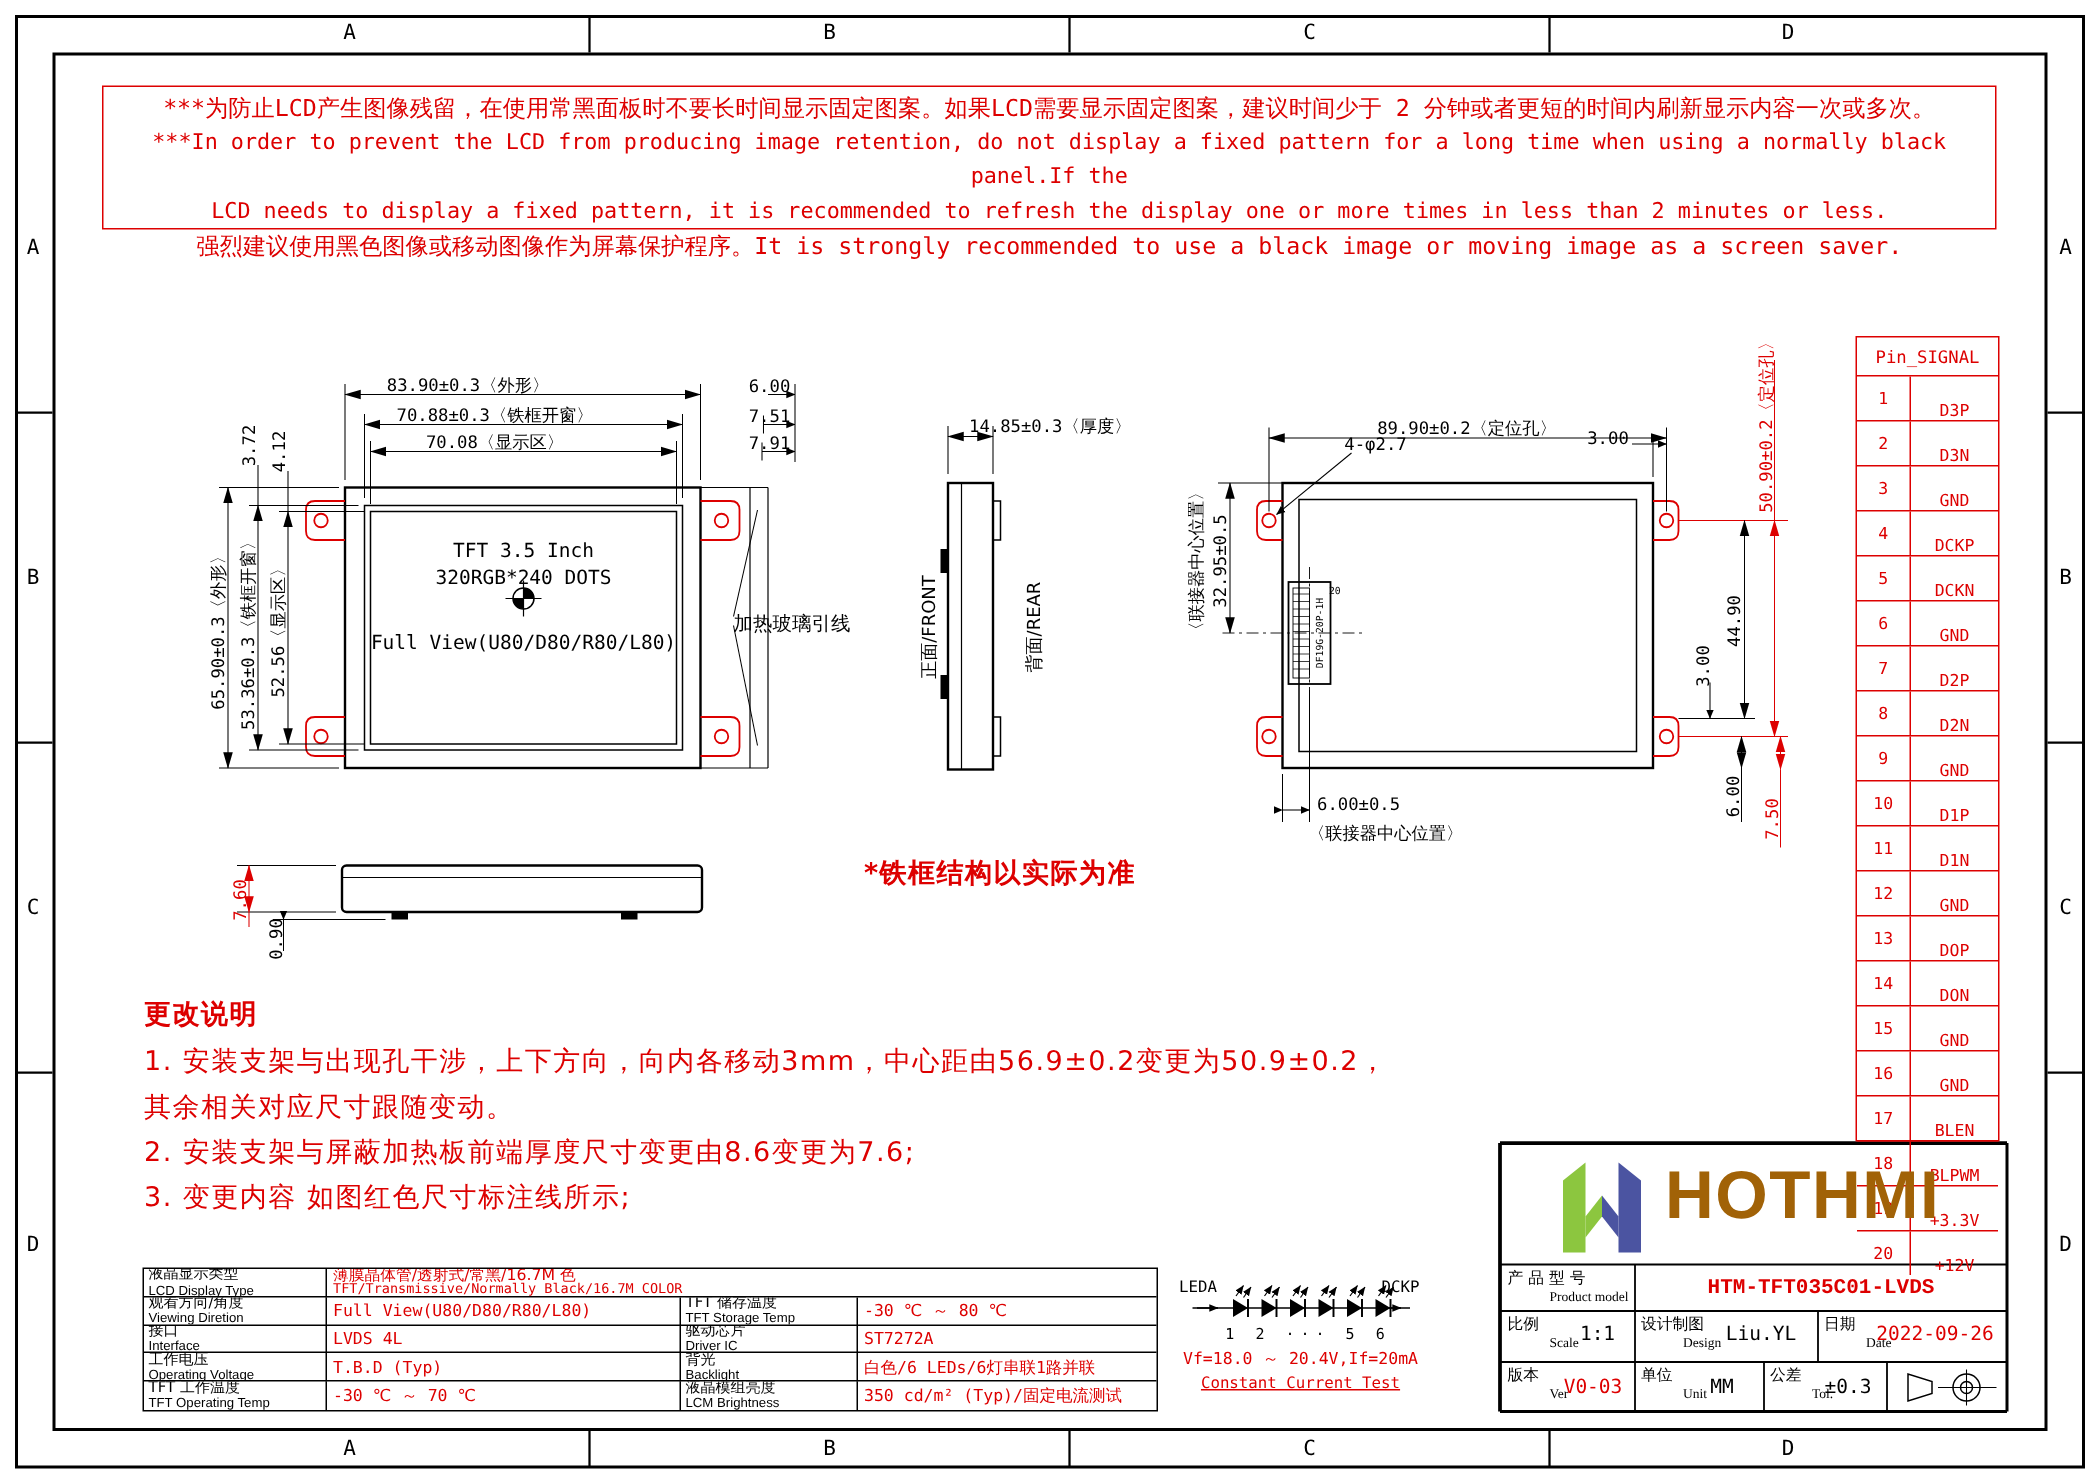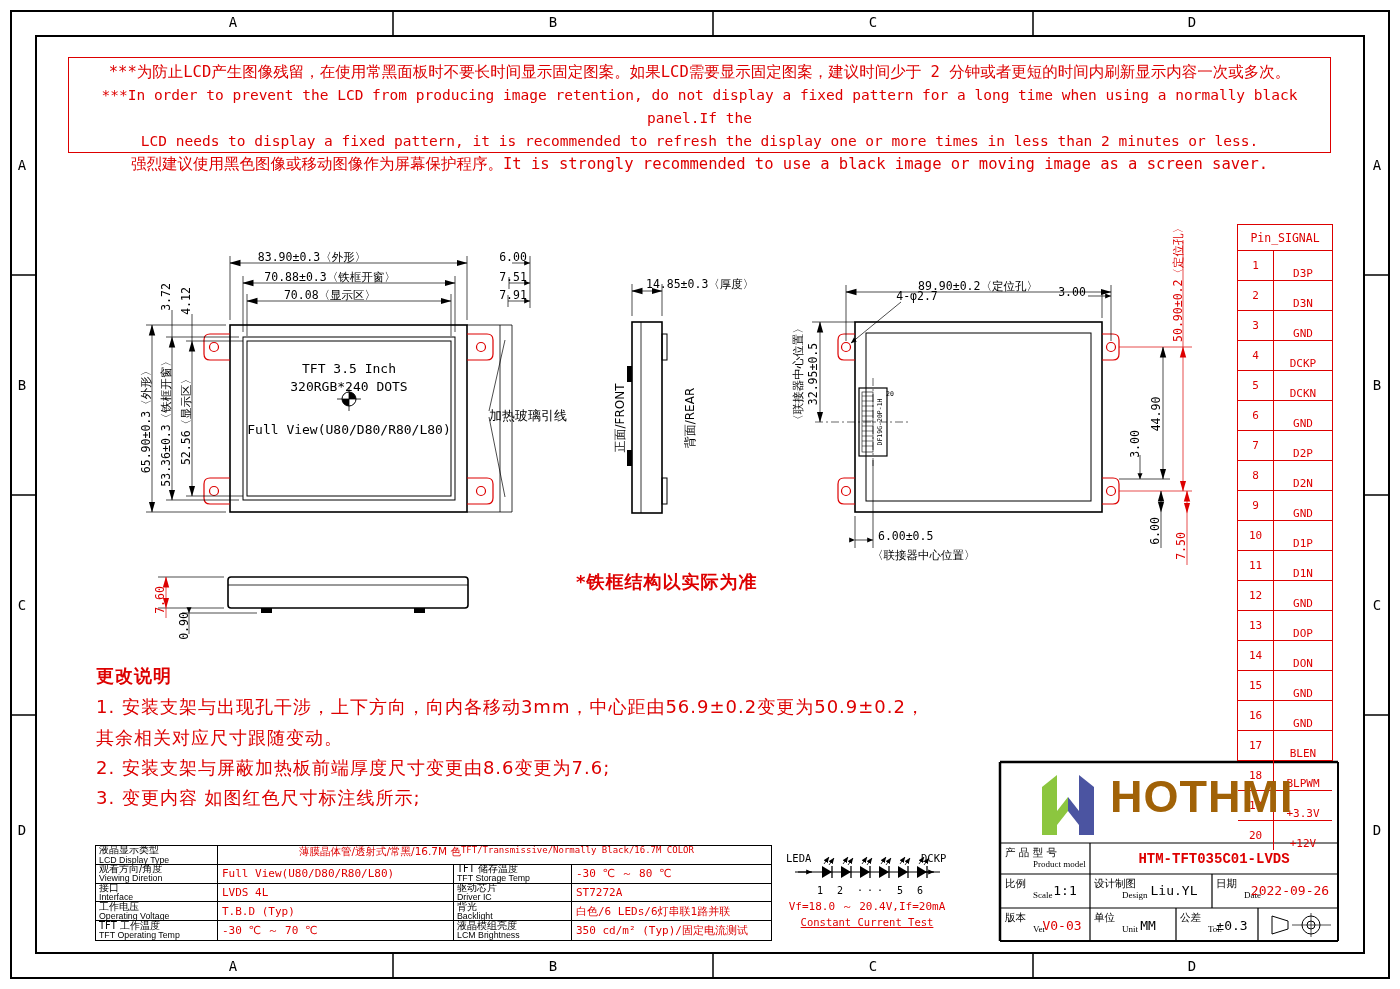--- a/index.html
+++ b/index.html
@@ -30,21 +30,21 @@
   .pin-name { flex:1; display:flex; align-items:center; justify-content:center;margin-top:16px; }
   .spec-table { position:absolute; left:95px; top:845px; width:677px; height:96px; border:1.5px solid #000; display:grid; grid-template-columns:122px 236px 118px 1fr; grid-template-rows:repeat(5,1fr); }
   .sc { border-right:1px solid #000; border-bottom:1px solid #000; overflow:hidden; white-space:nowrap; }
   .sc.no-r { border-right:none; }
   .sc.no-b { border-bottom:none; }
   .sc.span3 { grid-column:2/5; border-right:none; }
   .sc-label { padding-left:3px; display:flex; flex-direction:column; justify-content:center; }
   .sc-label .cn { font-size:10px; line-height:10.5px; }
   .sc-label .en { font-size:8.8px; line-height:9px; font-family:"Liberation Sans",sans-serif; }
   .sc-val { color:#dd0000; font-family:"DejaVu Sans Mono","DejaVu Sans",monospace; font-size:11px; display:flex; align-items:center; padding-left:4px; }
-  .sc-val2 { color:#dd0000; display:flex; justify-content:center; padding-left:4px; }
+  .sc-val2 { color:#dd0000; display:flex; flex-direction:column; justify-content:center; padding-left:4px; }
   .sc-val2 .vl1 { font-size:10.5px; line-height:11px; }
   .sc-val2 .vl2 { font-size:9px; line-height:9.5px; font-family:"DejaVu Sans Mono",monospace; }
   .tb-cn { font-size:10.5px; line-height:12.5px; }
   .tb-en { font-size:9px; line-height:10px; font-family:Liberation Serif, serif;padding-left:28px; }
   .tb-val { font-family:"DejaVu Sans Mono",monospace; font-size:13px; }
   .hothmi-text { position:absolute; left:1110px; top:771px; font-family:"Liberation Sans",sans-serif; font-weight:bold; font-size:45px; color:#a16207; letter-spacing:1px; }
   .product-model { font-family:Liberation Mono, monospace; font-size:14px; font-weight:bold; }
   .underline { text-decoration:underline; }
 </style>
 </head>

